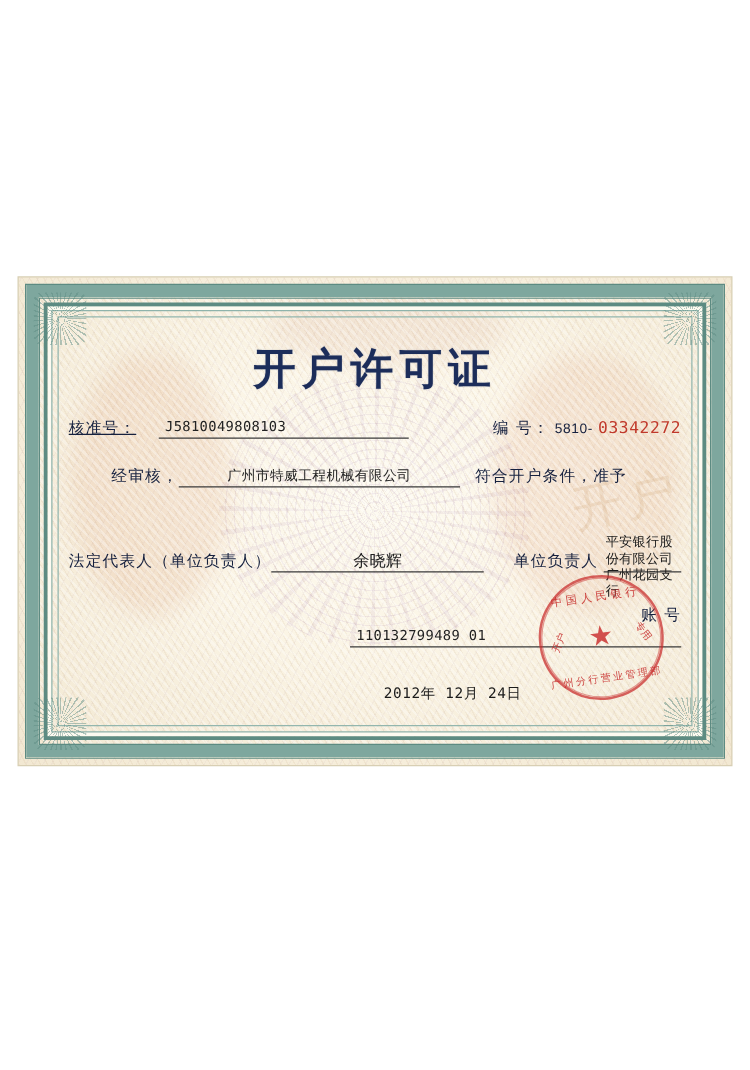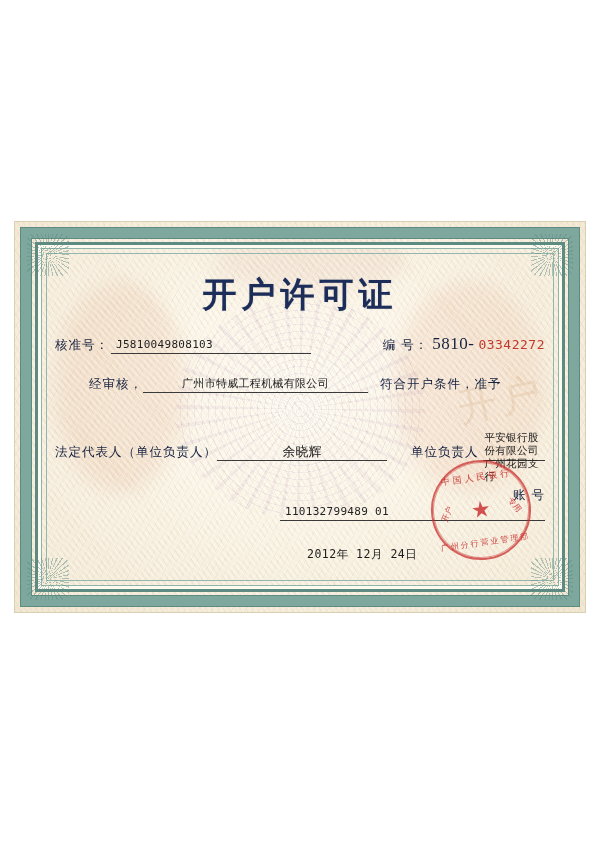--- a/index.html
+++ b/index.html
@@ -181,36 +181,36 @@
   }
   .typed {
     font-family: "DejaVu Sans Mono", "Liberation Mono", monospace;
     font-size: 11px;
     color: #222;
     letter-spacing: .3px;
   }
 
   
   #row-approval { margin-top: 16px; }
-  #approval-label { margin-right: 2px; }
+  #approval-label { margin-right: 18px; text-decoration: underline; }
   #approval-value {
     width: 190px;
     flex: none;
   }
   #serial-wrap {
     margin-left: auto;
     display: flex;
     align-items: baseline;
     gap: 4px;
     white-space: nowrap;
   }
   #serial-label { font-size: 12.5px; color: #16213f; letter-spacing: 1px; }
   #serial-prefix {
-    font-family: Liberation Serif, serif;
-    font-size: 17px;
+    font-family: Liberation Sans, sans-serif;
+    font-size: 11px;
     color: #16213f;
     letter-spacing: .5px;
   }
   #serial-number {
     font-family: "DejaVu Sans Mono", "Liberation Mono", monospace;
     font-size: 13px;
     color: #c0392b;
     letter-spacing: .5px;
   }
 

